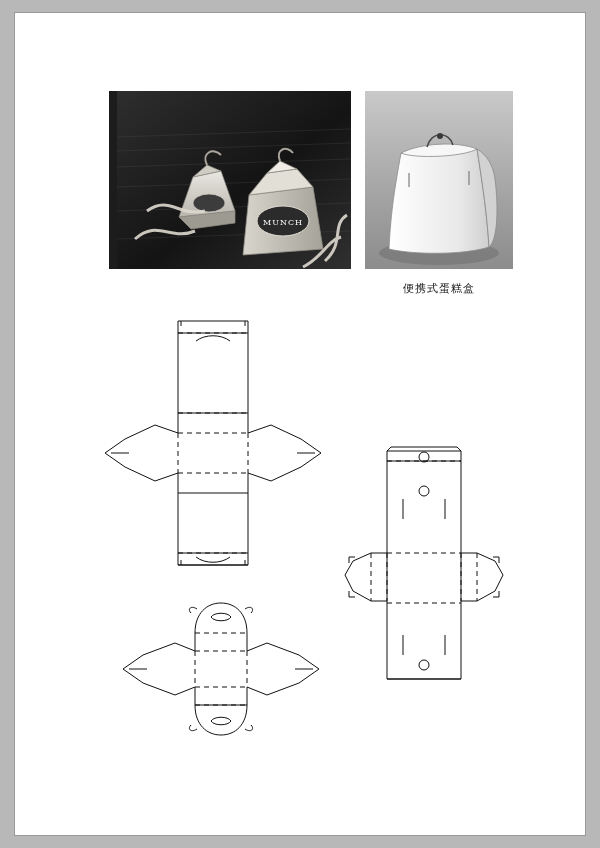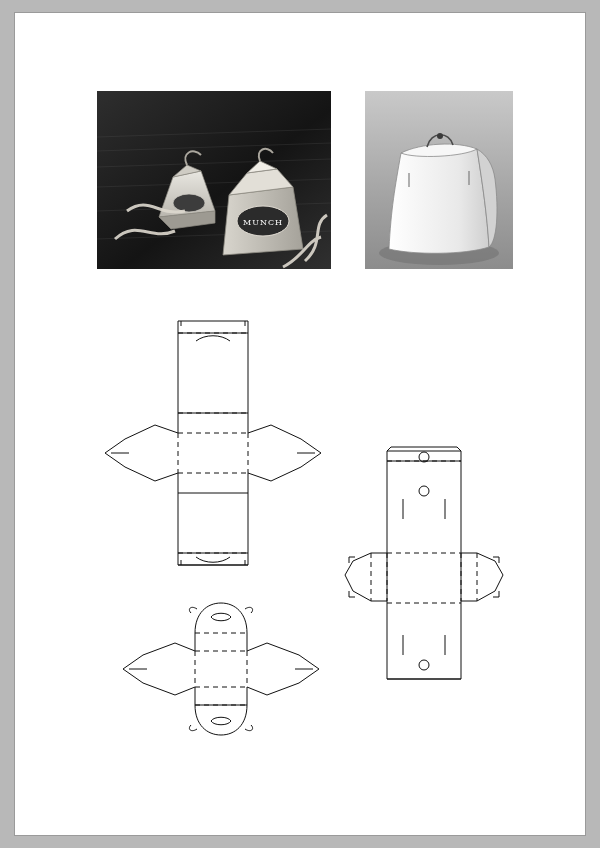--- a/index.html
+++ b/index.html
@@ -29,25 +29,26 @@
     top: 78px;
     width: 420px;
     height: 200px;
   }
   .photo {
     position: absolute;
     background: #2a2a2a;
     overflow: hidden;
   }
   .photo-left {
-    left: 4px;
+    left: 16px;
     top: 0;
     width: 234px;
     height: 178px;
     background: #1c1c1c;
+    padding-left: 8px;
   }
   .photo-right {
     left: 272px;
     top: 0;
     width: 148px;
     height: 178px;
     background: #9c9c9c;
   }
   .caption {
     position: absolute;
@@ -171,20 +172,21 @@
         <path d="M62 56 C66 40 84 40 88 54" fill="none" stroke="#4a4a4a" stroke-width="1.6"></path>
         <circle cx="75" cy="45" r="3" fill="#3a3a3a"></circle>
 
         <g stroke="#7d7d7d" stroke-width="1.2" fill="none">
           <line x1="44" y1="82" x2="44" y2="96"></line>
           <line x1="104" y1="80" x2="104" y2="94"></line>
         </g>
       </svg>
     </div>
 
+    <div class="caption">便携式蛋糕盒</div>
   </div>
 
   <div class="dielines">
     <svg width="572" height="500" viewBox="0 0 572 500">
 
       <g>
 
         <path class="solid" d="M163 30 L163 18 L233 18 L233 30"></path>
         <path class="solid" d="M163 30 L233 30"></path>
         <path class="solid" d="M166 18 L166 23 M230 18 L230 23"></path>

